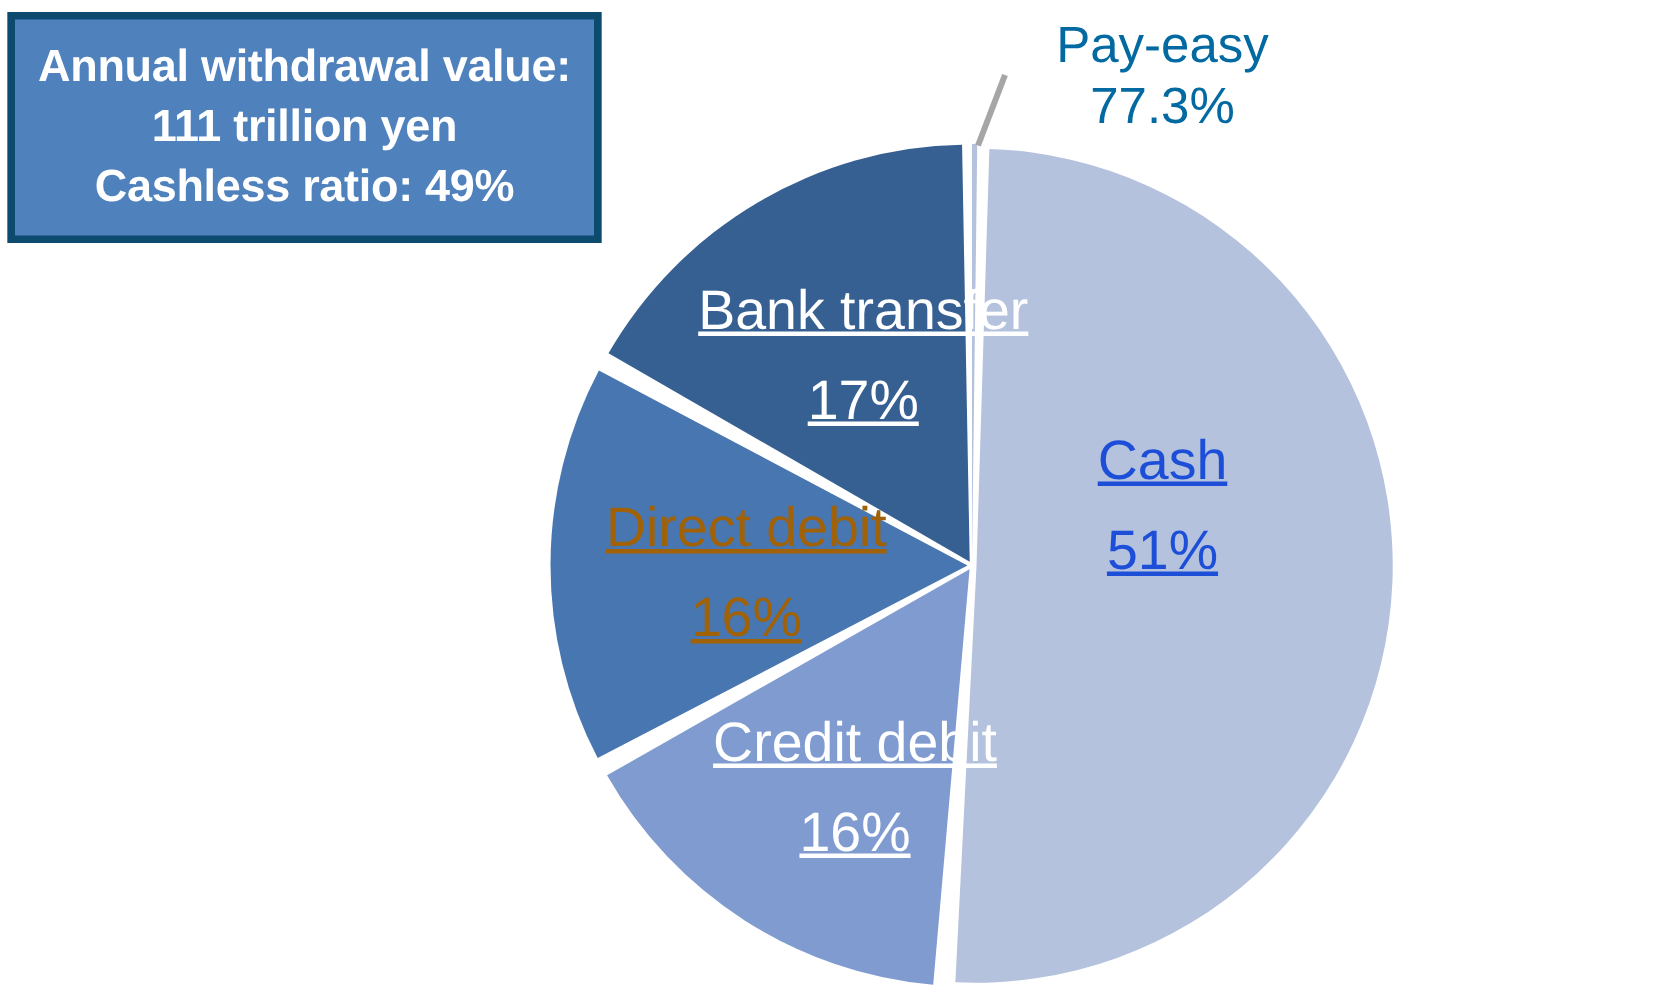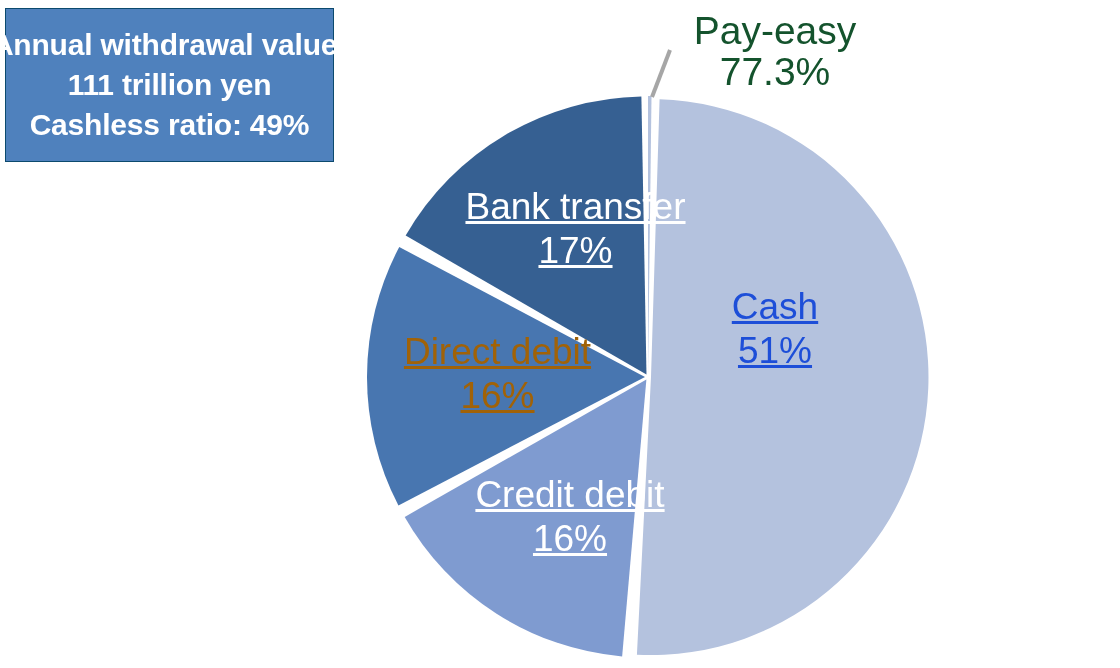--- a/index.html
+++ b/index.html
@@ -21,24 +21,24 @@
     left: 0; top: 0;
     width: 1120px;
     height: 668px;
   }
 
   
   .callout {
     position: absolute;
     left: 5px;
     top: 8px;
-    width: 329px;
+    width: 396px;
     height: 154px;
     background: #4F81BD;
-    border: 1px solid #0c4a6e;
+    border: 5px solid #0c4a6e;
     box-sizing: border-box;
     display: flex;
     flex-direction: column;
     align-items: center;
     justify-content: center;
     gap: 2px;
   }
   .callout-line {
     color: #FFFFFF;
     font-weight: bold;
@@ -61,34 +61,34 @@
   .slice-label {
     position: absolute;
     text-align: center;
     line-height: 44px;
     font-size: 37px;
     white-space: nowrap;
     pointer-events: none;
     text-decoration: underline;
   }
   .slice-label .lbl-name { display: block; }
-  .slice-label .lbl-val  { display: block; }
+  .slice-label .lbl-val  { display: block; margin-top: 16px; }
 
   .label-cash        { left: 650px; top: 285px; width: 250px; color: #1d4ed8; }
   .label-credit      { left: 435px; top: 473px; width: 270px; color: #FFFFFF; }
   .label-debit       { left: 365px; top: 330px; width: 265px; color: #a16207; }
   .label-bank        { left: 438px; top: 185px; width: 275px; color: #FFFFFF; }
 
   .label-payeasy {
     position: absolute;
     left: 655px; top: 10px;
     width: 240px;
     text-align: center;
-    color: #14532d;
-    font-size: 39px;
+    color: #0369a1;
+    font-size: 34px;
     line-height: 41px;
     white-space: nowrap;
     pointer-events: none;
   }
   .label-payeasy .lbl-name { display: block; }
   .label-payeasy .lbl-val  { display: block; }
 </style>
 </head>
 <body>
 

